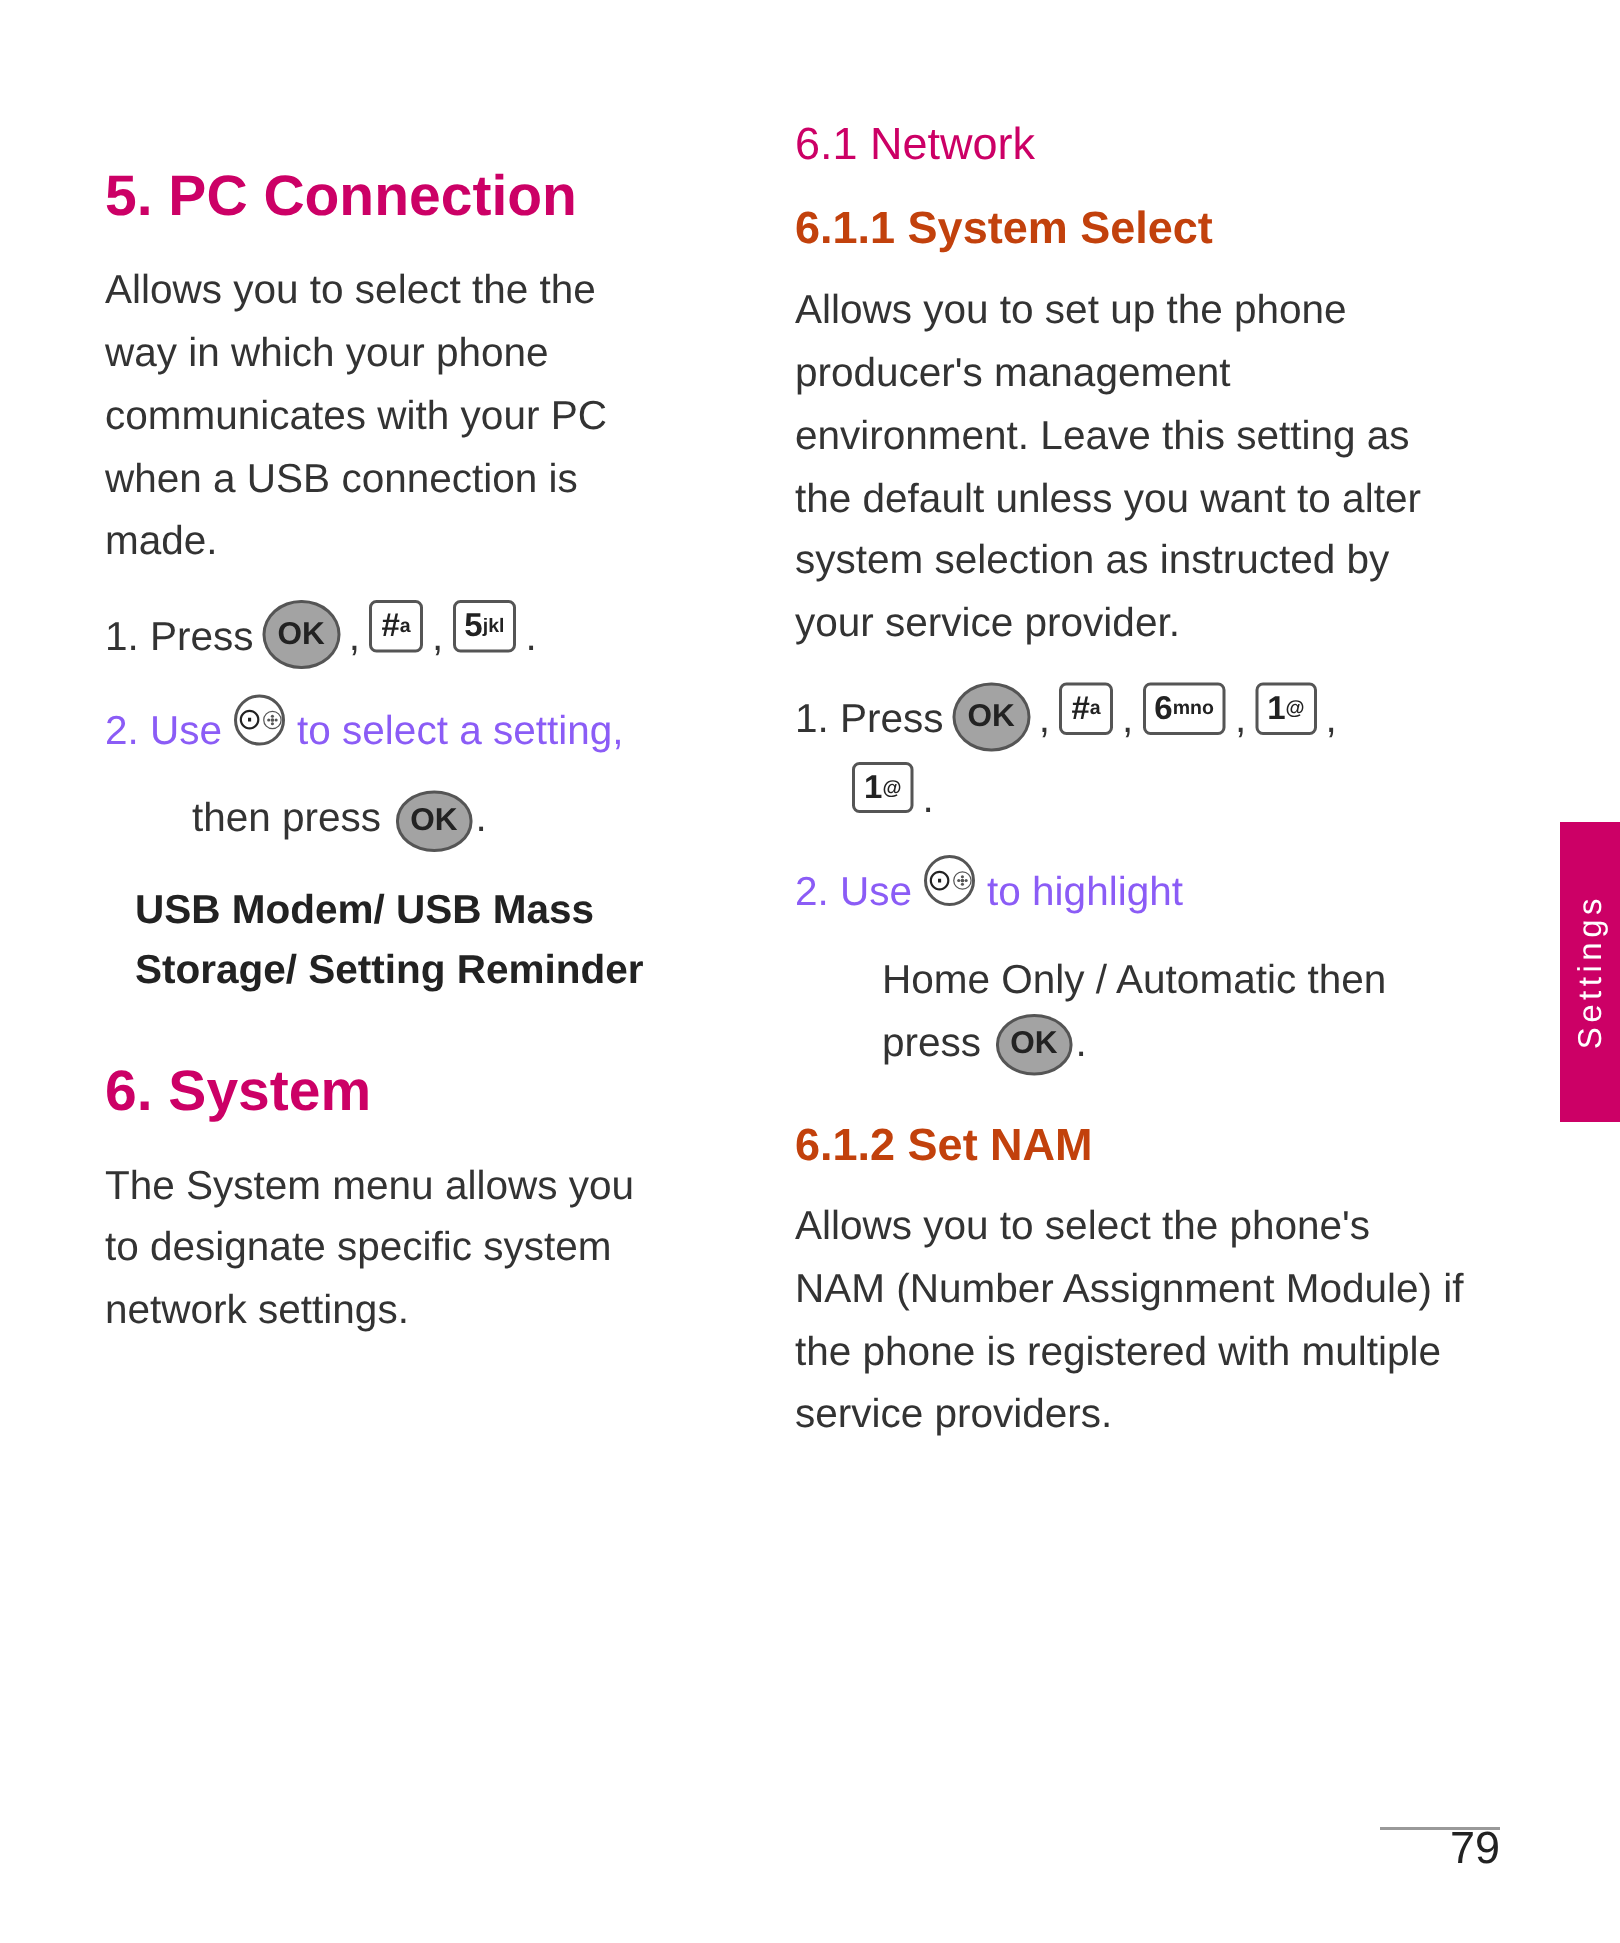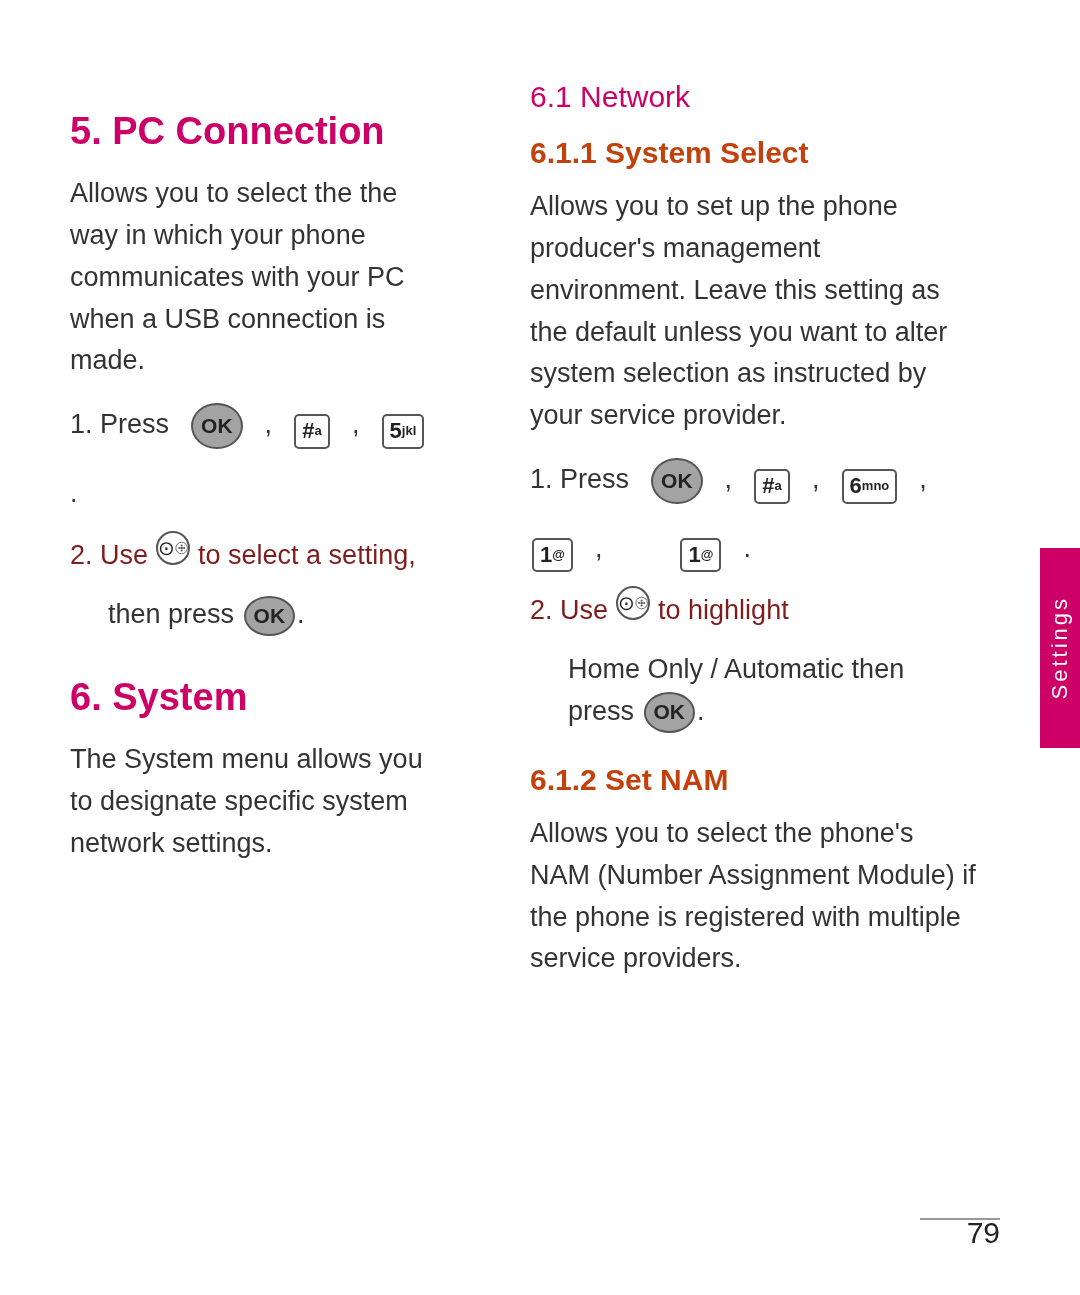--- a/index.html
+++ b/index.html
@@ -90,21 +90,21 @@
       padding: 2px 8px;
       font-size: 21px;
       font-weight: bold;
       background: #a3a3a3;
       color: #222;
       margin: 0 2px;
       vertical-align: middle;
     }
 
     .step-indent {
-      margin-left: 38px;
+      margin-left: 58px;
     }
 
     .bold-text {
       font-weight: normal;
     }
 
     .usb-note {
       font-weight: bold;
       font-size: 27px;
       line-height: 1.5;
@@ -141,35 +141,35 @@
       writing-mode: vertical-rl;
       text-orientation: mixed;
       transform: rotate(180deg);
       letter-spacing: 3px;
       font-weight: normal;
     }
 
     .step-wrap {
       display: flex;
       flex-wrap: wrap;
-      align-items: flex-end;
-      gap: 20px;
+      align-items: flex-start;
+      gap: 4px;
       margin-bottom: 14px;
       font-size: 27px;
       color: #333;
       line-height: 1.8;
     }
 
     .step-2-wrap {
       display: flex;
       align-items: flex-start;
       gap: 6px;
       margin-bottom: 14px;
       font-size: 27px;
-      color: #7f1d1d;
+      color: #8b5cf6;
       line-height: 1.8;
     }
 
     .nav-icon {
       display: inline-flex;
       align-items: center;
       justify-content: center;
       border: 2px solid #555;
       border-radius: 50%;
       width: 34px;
@@ -219,20 +219,21 @@
             <circle cx="22" cy="16" r="2.5" fill="#555"></circle>
             <circle cx="16" cy="16" r="3" fill="#555"></circle>
           </svg>
         </span>
       <span>to select a setting,</span>
     </div>
     <div class="step-indent body-text">
       then press <span class="key-badge-ok">OK</span>.
     </div>
 
+    <div class="usb-note">USB Modem/ USB Mass Storage/ Setting Reminder</div>
 
     <h2 class="section-title-pink" style="margin-top:40px;">6. System</h2>
     <p class="body-text">The System menu allows you to designate specific system network settings.</p>
 
   </div>
 
   <div class="right-column">
 
     <h3 class="section-title-pink-sm">6.1 Network</h3>
 

